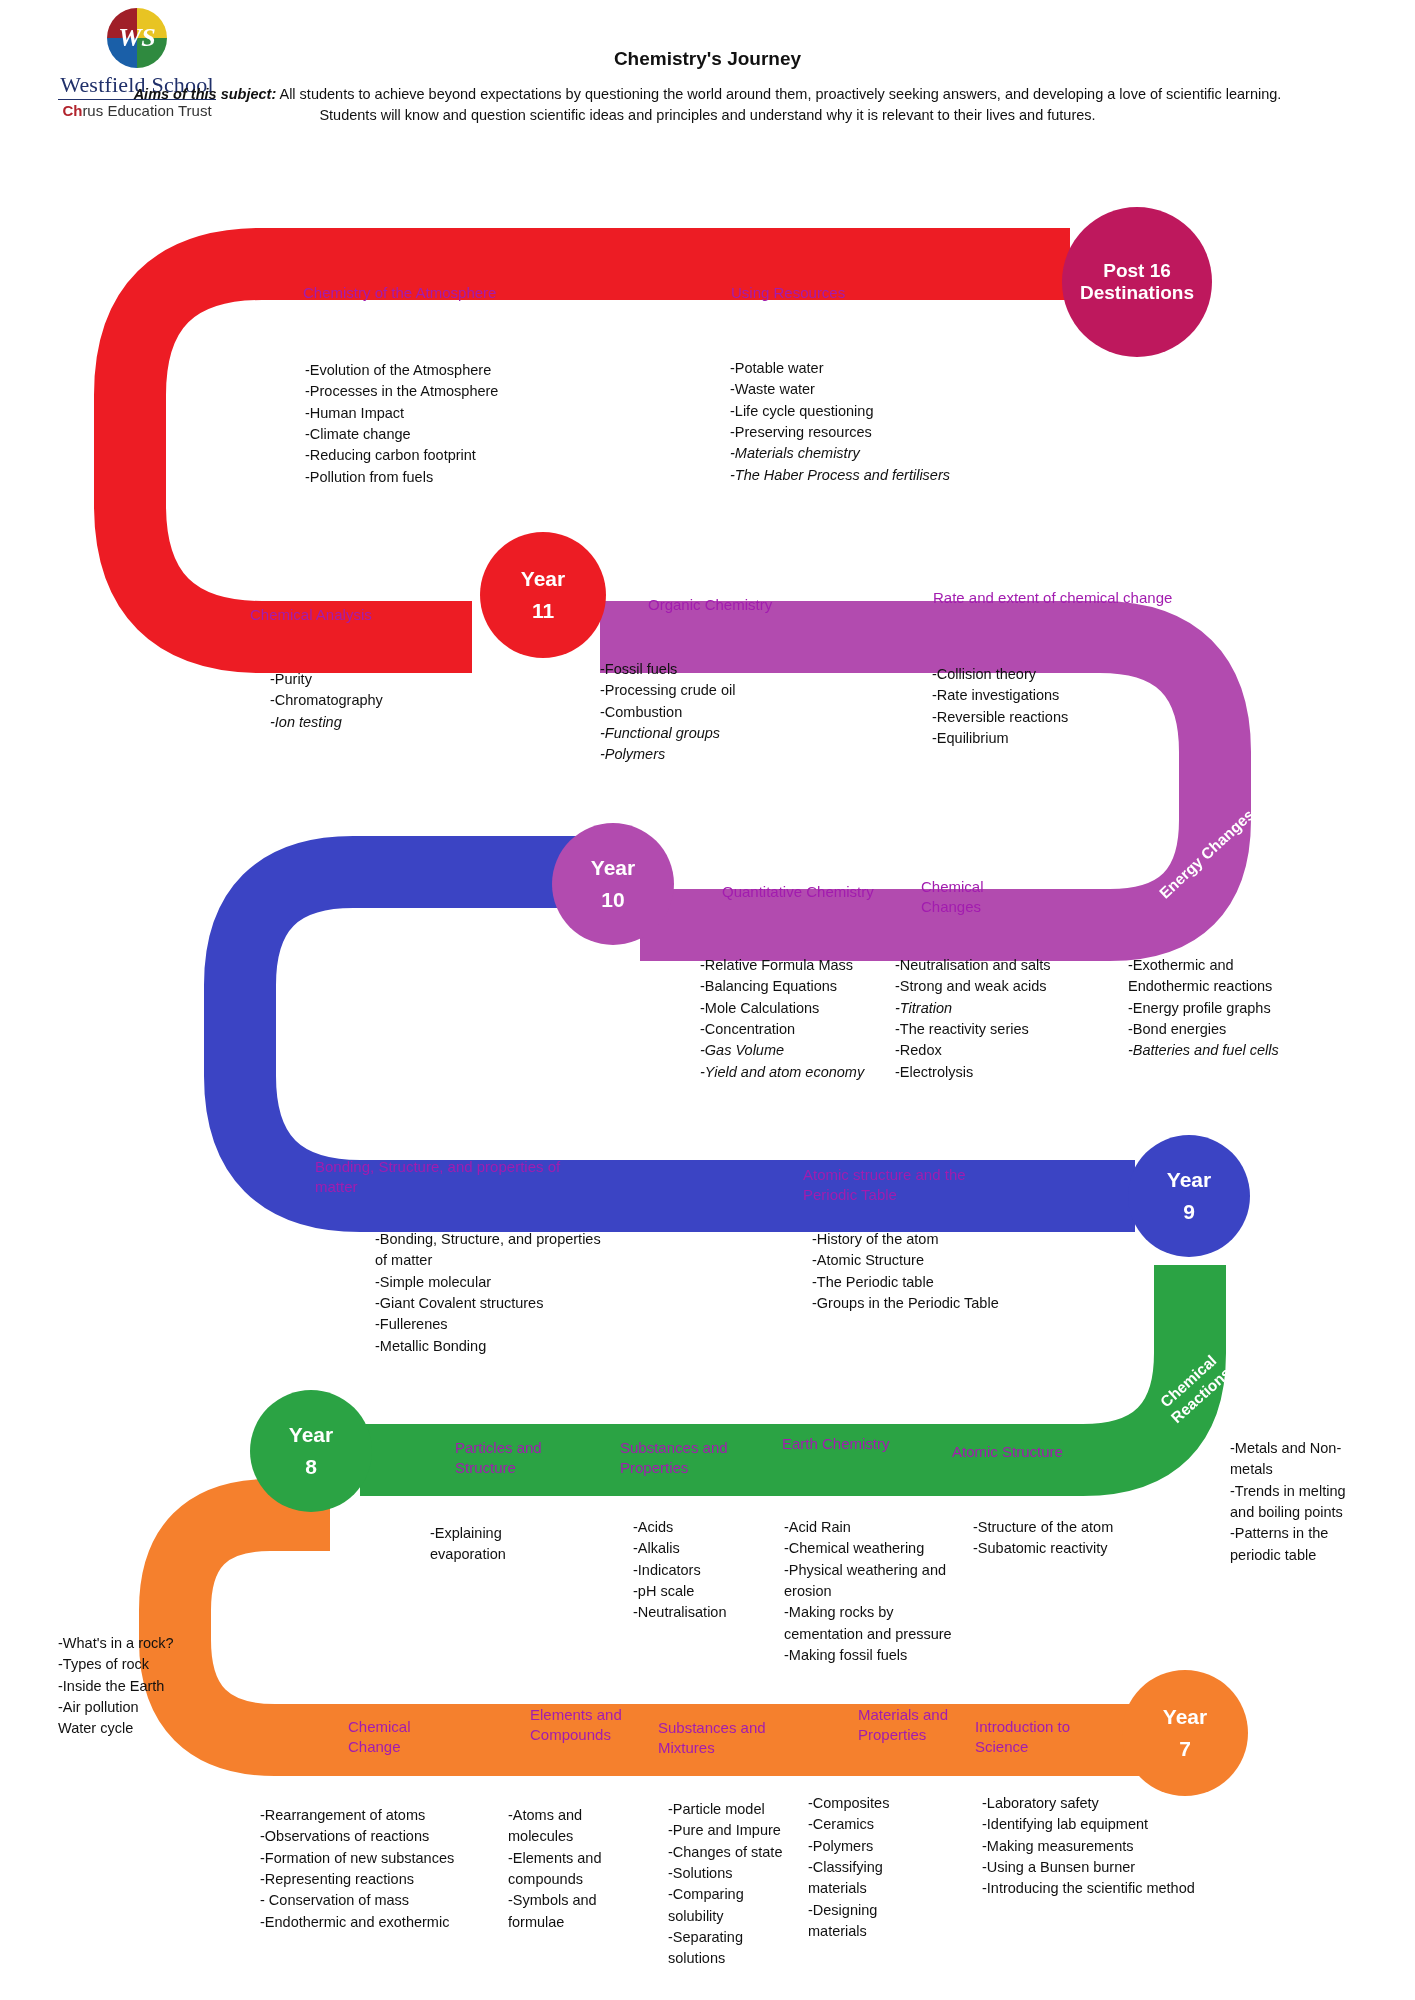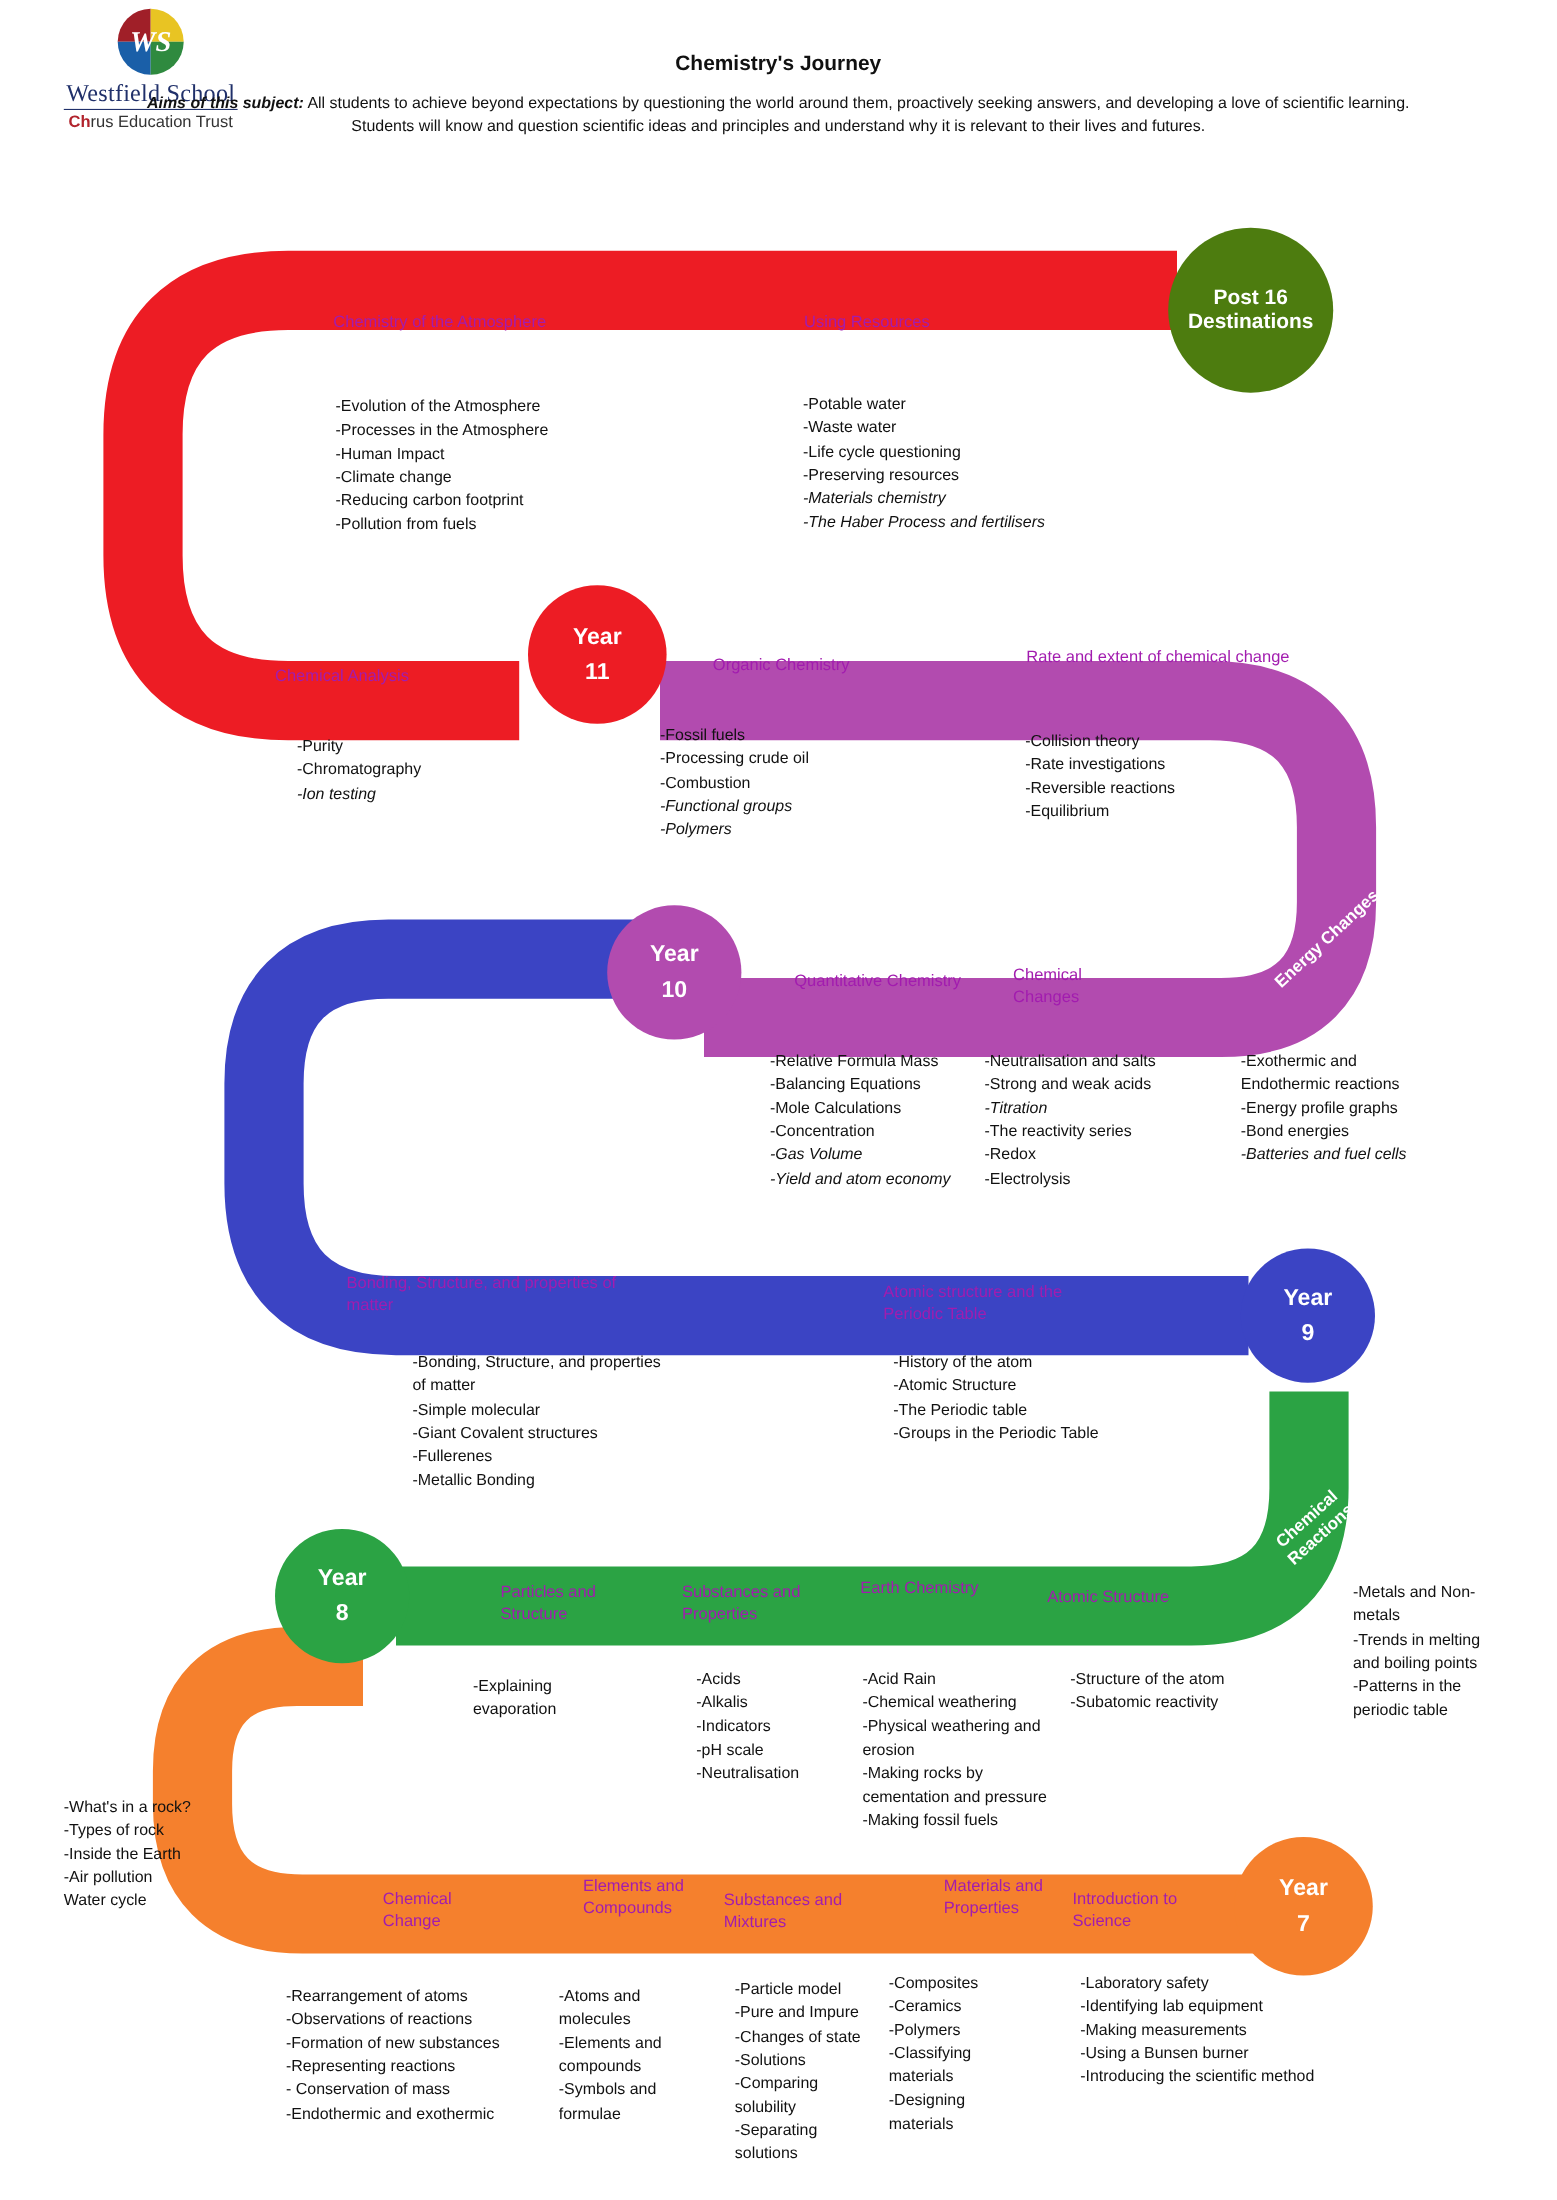--- a/index.html
+++ b/index.html
@@ -68,21 +68,21 @@
 
   <path fill="none" stroke="#B24BAF" stroke-width="72" d="M 600 637 L 1100 637 Q 1215 637 1215 752 L 1215 820 Q 1215 925 1110 925 L 640 925"></path>
 
   <path fill="none" stroke="#3B44C4" stroke-width="72" d="M 1135 1196 L 360 1196 Q 240 1196 240 1076 L 240 985 Q 240 872 353 872 L 640 872"></path>
 
   <path fill="none" stroke="#2BA344" stroke-width="72" d="M 1190 1265 L 1190 1353 Q 1190 1460 1083 1460 L 360 1460"></path>
 
   <path fill="none" stroke="#F5802D" stroke-width="72" d="M 330 1515 L 270 1515 Q 175 1515 175 1610 L 175 1640 Q 175 1740 275 1740 L 1165 1740"></path>
 </svg>
 
-<div class="abs circ" style="left:1062px;top:207px;width:150px;height:150px;background:#4d7c0f;">
+<div class="abs circ" style="left:1062px;top:207px;width:150px;height:150px;background:#be185d;">
   <div style="font-size:19px">Post 16</div>
   <div style="font-size:19px">Destinations</div>
 </div>
 
 <div class="abs circ" style="left:480px;top:532px;width:126px;height:126px;background:#ED1C24;">
   <div class="yr">Year</div>
   <div class="no">11</div>
 </div>
 
 <div class="abs circ" style="left:552px;top:823px;width:122px;height:122px;background:#B24BAF;">

